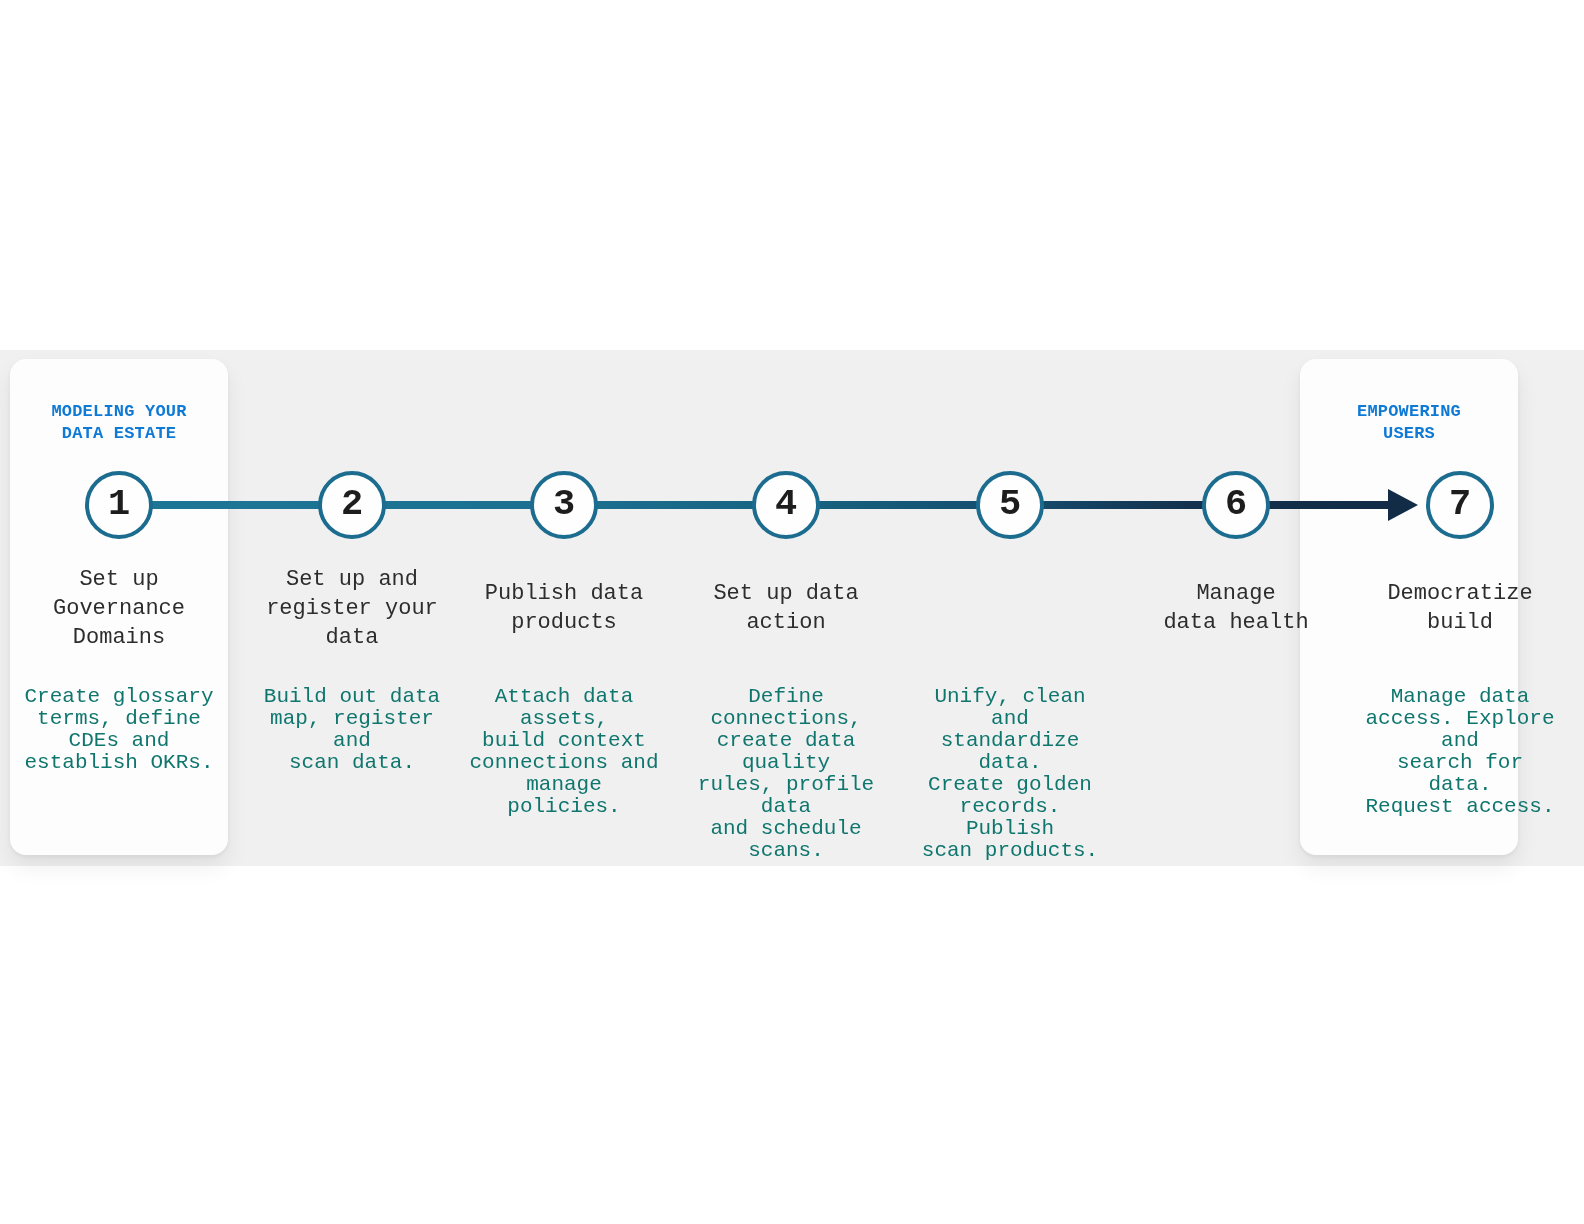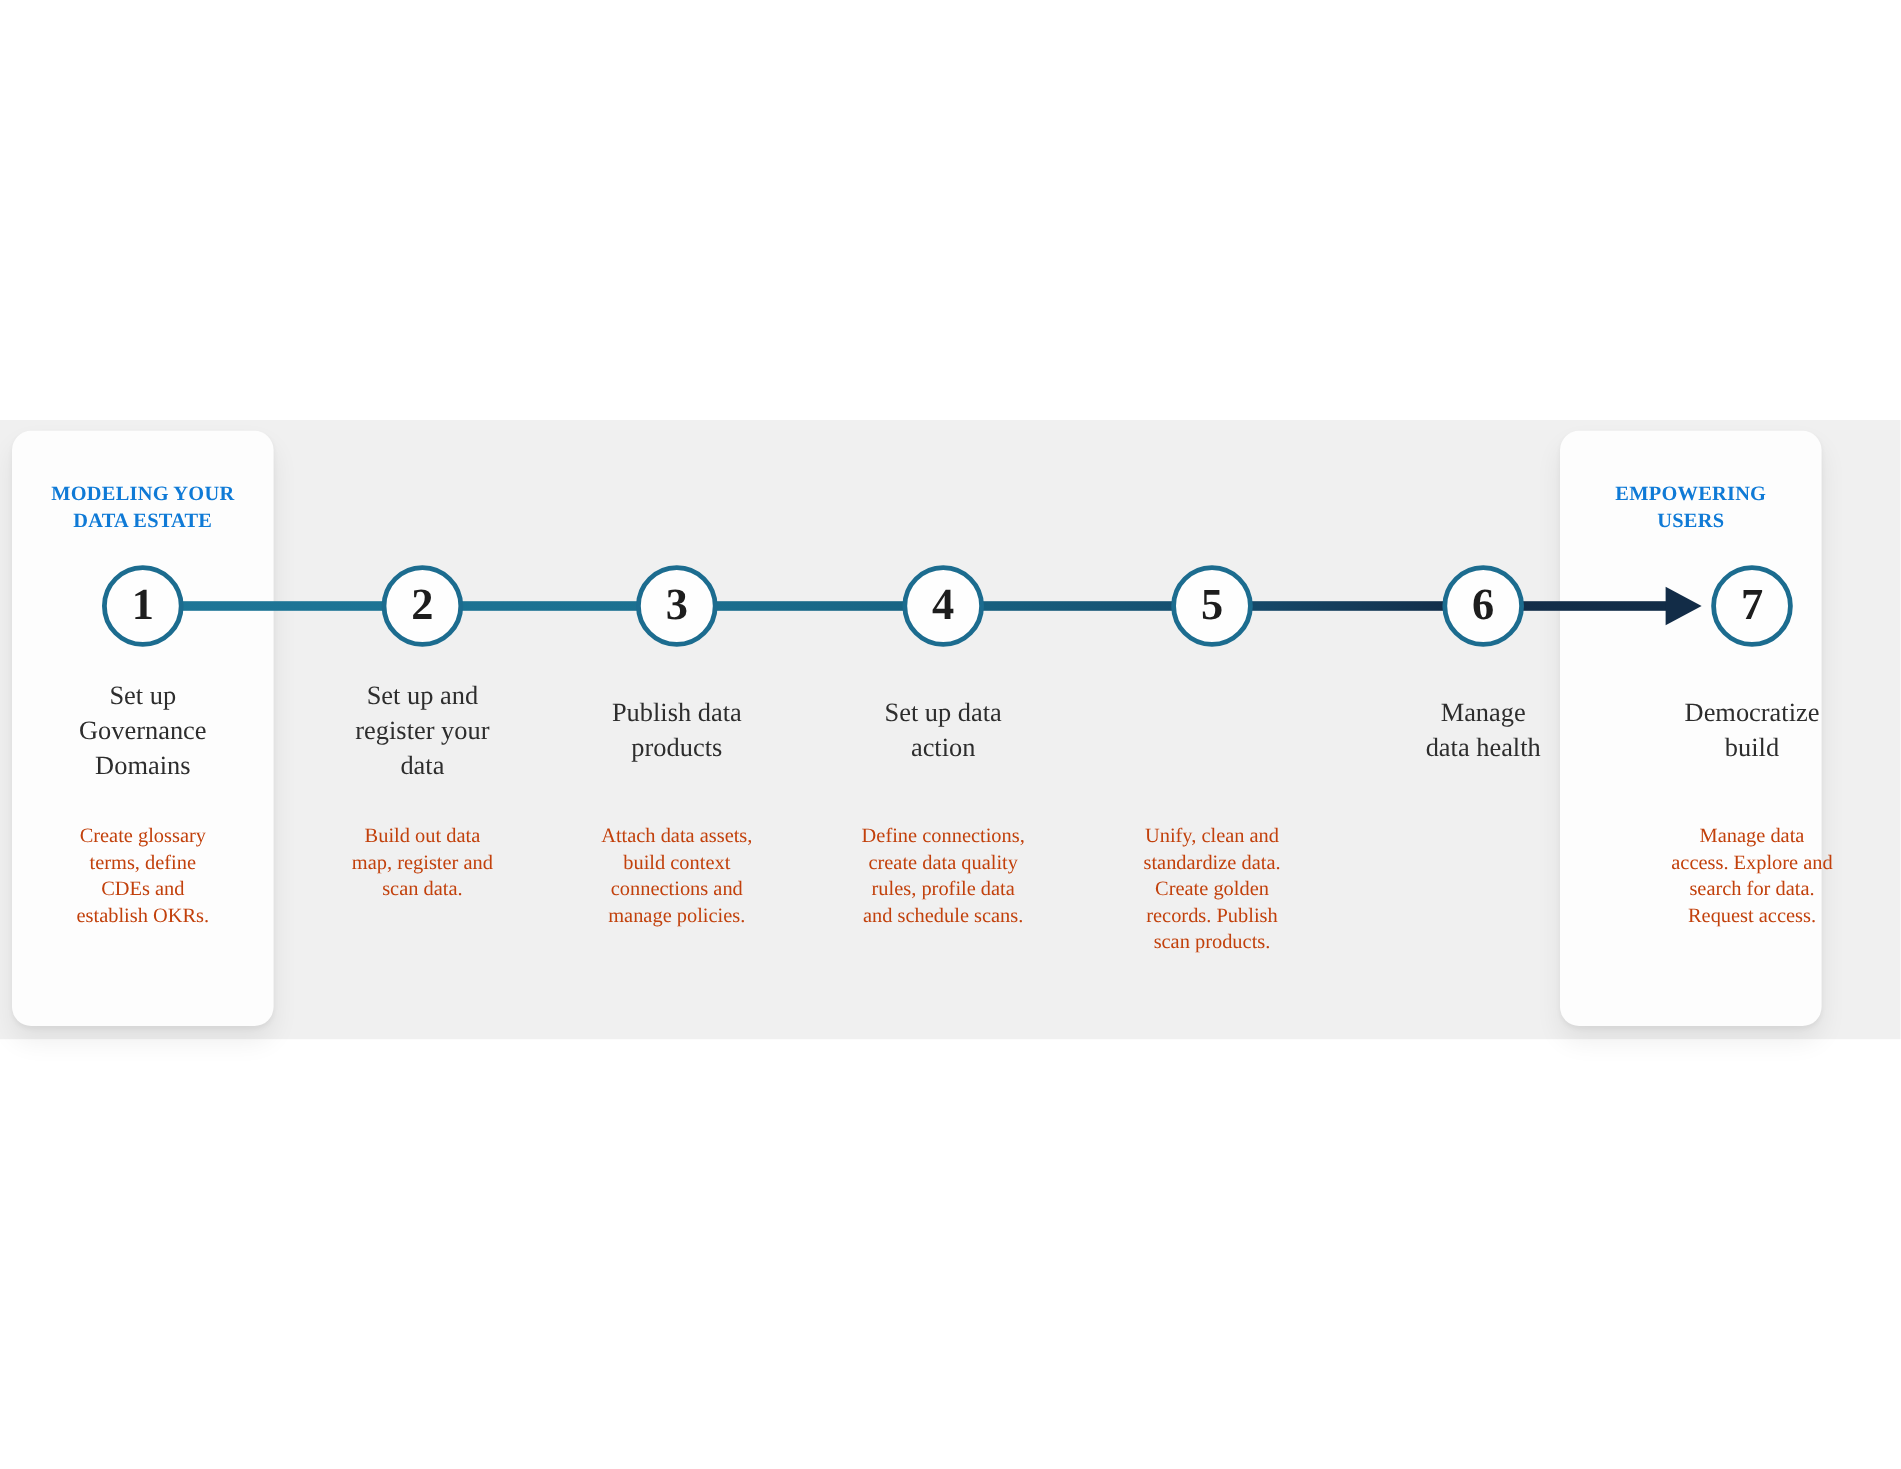--- a/index.html
+++ b/index.html
@@ -1,21 +1,21 @@
 <!DOCTYPE html>
 <html><head>
 <meta charset="utf-8">
 <style>
   html,body{margin:0;padding:0;background:#ffffff;}
   .canvas{
     position:relative;
     width:1584px;height:1224px;
     background:#ffffff;
     overflow:hidden;
-    font-family:Liberation Serif, serif;
+    font-family:Liberation Mono, monospace;
   }
   .band{
     position:absolute;left:0;top:350px;width:1584px;height:516px;
     background:#f0f0f0;
   }
   .card{
     position:absolute;top:359px;height:496px;
     background:#fdfdfd;border-radius:16px;
     box-shadow:0 2px 4px rgba(0,0,0,.05), 0 12px 22px rgba(0,0,0,.07);
   }
@@ -59,21 +59,21 @@
   }
   .step-title{
     position:absolute;top:81px;left:0;width:200px;height:112px;
     display:flex;align-items:center;justify-content:center;
     text-align:center;white-space:pre-line;
     font-size:22px;font-weight:400;line-height:29px;color:#2d2d2d;
   }
   .step-desc{
     position:absolute;top:215px;left:0;width:200px;
     text-align:center;white-space:pre-line;
-    font-size:17px;font-weight:400;line-height:22px;color:#c2410c;
+    font-size:21px;font-weight:400;line-height:22px;color:#0f766e;
   }
 </style>
 </head>
 <body>
 
 <div class="canvas">
 
   <div class="band"></div>
 
   <div class="card card-left">

